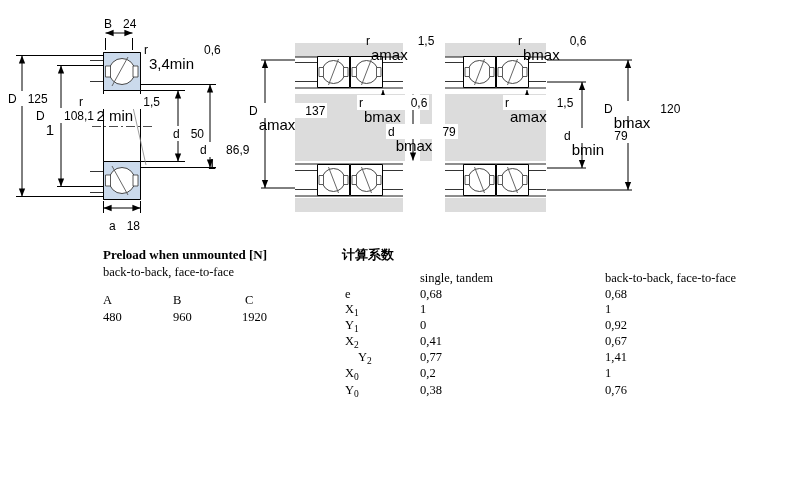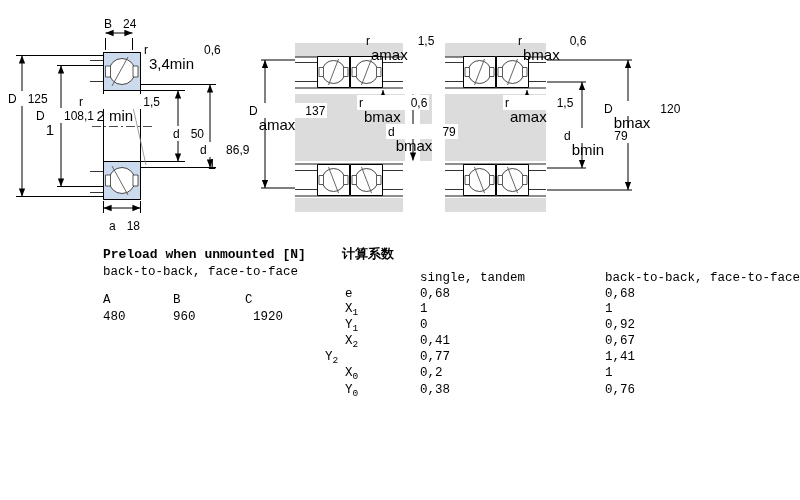--- a/index.html
+++ b/index.html
@@ -3,21 +3,21 @@
 <meta charset="utf-8">
 <style>
   html,body{margin:0;padding:0;background:#fff;}
   #stage{position:relative;width:800px;height:500px;background:#fff;overflow:hidden;
          font-family:"Liberation Sans",sans-serif;color:#000;}
   svg{position:absolute;left:0;top:0;}
   .dlabel{position:absolute;font-size:12px;line-height:13px;white-space:nowrap;}
   .dlabel .sub{font-size:15px;position:relative;top:15px;margin-left:1px;}
   .dlabel .val{margin-left:10px;}
   .wbg{background:#fff;padding:0 2px;}
-  .t-serif{position:absolute;font-family:Liberation Mono, monospace;font-size:12.5px;
+  .t-serif{position:absolute;font-family:Liberation Serif, serif;font-size:12.5px;
            line-height:14px;white-space:nowrap;text-align:center;}
   .t-serif .sub{font-size:9.5px;position:relative;top:3px;}
   .bold{font-weight:bold;font-size:13px;}
   line,rect,circle{vector-effect:non-scaling-stroke;}
 </style>
 </head>
 <body>
 
 <div id="stage">
 
@@ -170,21 +170,21 @@
 <div class="dlabel wbg" style="left:562px;top:128px"><span>d</span><span class="sub">bmin</span><span class="val">79</span></div>
 <div class="dlabel wbg" style="left:602px;top:101px"><span>D</span><span class="sub">bmax</span><span class="val">120</span></div>
 
 <div class="t-serif bold" style="left:103px;top:248px">Preload when unmounted [N]</div>
 <div class="t-serif" style="left:103px;top:265px">back-to-back, face-to-face</div>
 <div class="t-serif" style="left:103px;top:293px">A</div>
 <div class="t-serif" style="left:173px;top:293px">B</div>
 <div class="t-serif" style="left:245px;top:293px">C</div>
 <div class="t-serif" style="left:103px;top:310px">480</div>
 <div class="t-serif" style="left:173px;top:310px">960</div>
-<div class="t-serif" style="left:253px;top:310px">1920</div>
+<div class="t-serif" style="left:242px;top:310px">1920</div>
 
 <div class="t-serif bold" style="left:342px;top:248px">计算系数</div>
 <div class="t-serif" style="left:420px;top:271px">single, tandem</div>
 <div class="t-serif" style="left:605px;top:271px">back-to-back, face-to-face</div>
 
 <div class="t-serif" style="left:345px;top:287px"><span>e</span><span class="sub"></span></div>
 <div class="t-serif" style="left:420px;top:287px">0,68</div>
 <div class="t-serif" style="left:605px;top:287px">0,68</div>
 
 <div class="t-serif" style="left:345px;top:302px"><span>X</span><span class="sub">1</span></div>
@@ -192,21 +192,21 @@
 <div class="t-serif" style="left:605px;top:302px">1</div>
 
 <div class="t-serif" style="left:345px;top:318px"><span>Y</span><span class="sub">1</span></div>
 <div class="t-serif" style="left:420px;top:318px">0</div>
 <div class="t-serif" style="left:605px;top:318px">0,92</div>
 
 <div class="t-serif" style="left:345px;top:334px"><span>X</span><span class="sub">2</span></div>
 <div class="t-serif" style="left:420px;top:334px">0,41</div>
 <div class="t-serif" style="left:605px;top:334px">0,67</div>
 
-<div class="t-serif" style="left:325px;top:350px"><span>Y</span><span class="sub">2</span></div>
+<div class="t-serif" style="left:358px;top:350px"><span>Y</span><span class="sub">2</span></div>
 <div class="t-serif" style="left:420px;top:350px">0,77</div>
 <div class="t-serif" style="left:605px;top:350px">1,41</div>
 
 <div class="t-serif" style="left:345px;top:366px"><span>X</span><span class="sub">0</span></div>
 <div class="t-serif" style="left:420px;top:366px">0,2</div>
 <div class="t-serif" style="left:605px;top:366px">1</div>
 
 <div class="t-serif" style="left:345px;top:383px"><span>Y</span><span class="sub">0</span></div>
 <div class="t-serif" style="left:420px;top:383px">0,38</div>
 <div class="t-serif" style="left:605px;top:383px">0,76</div>

